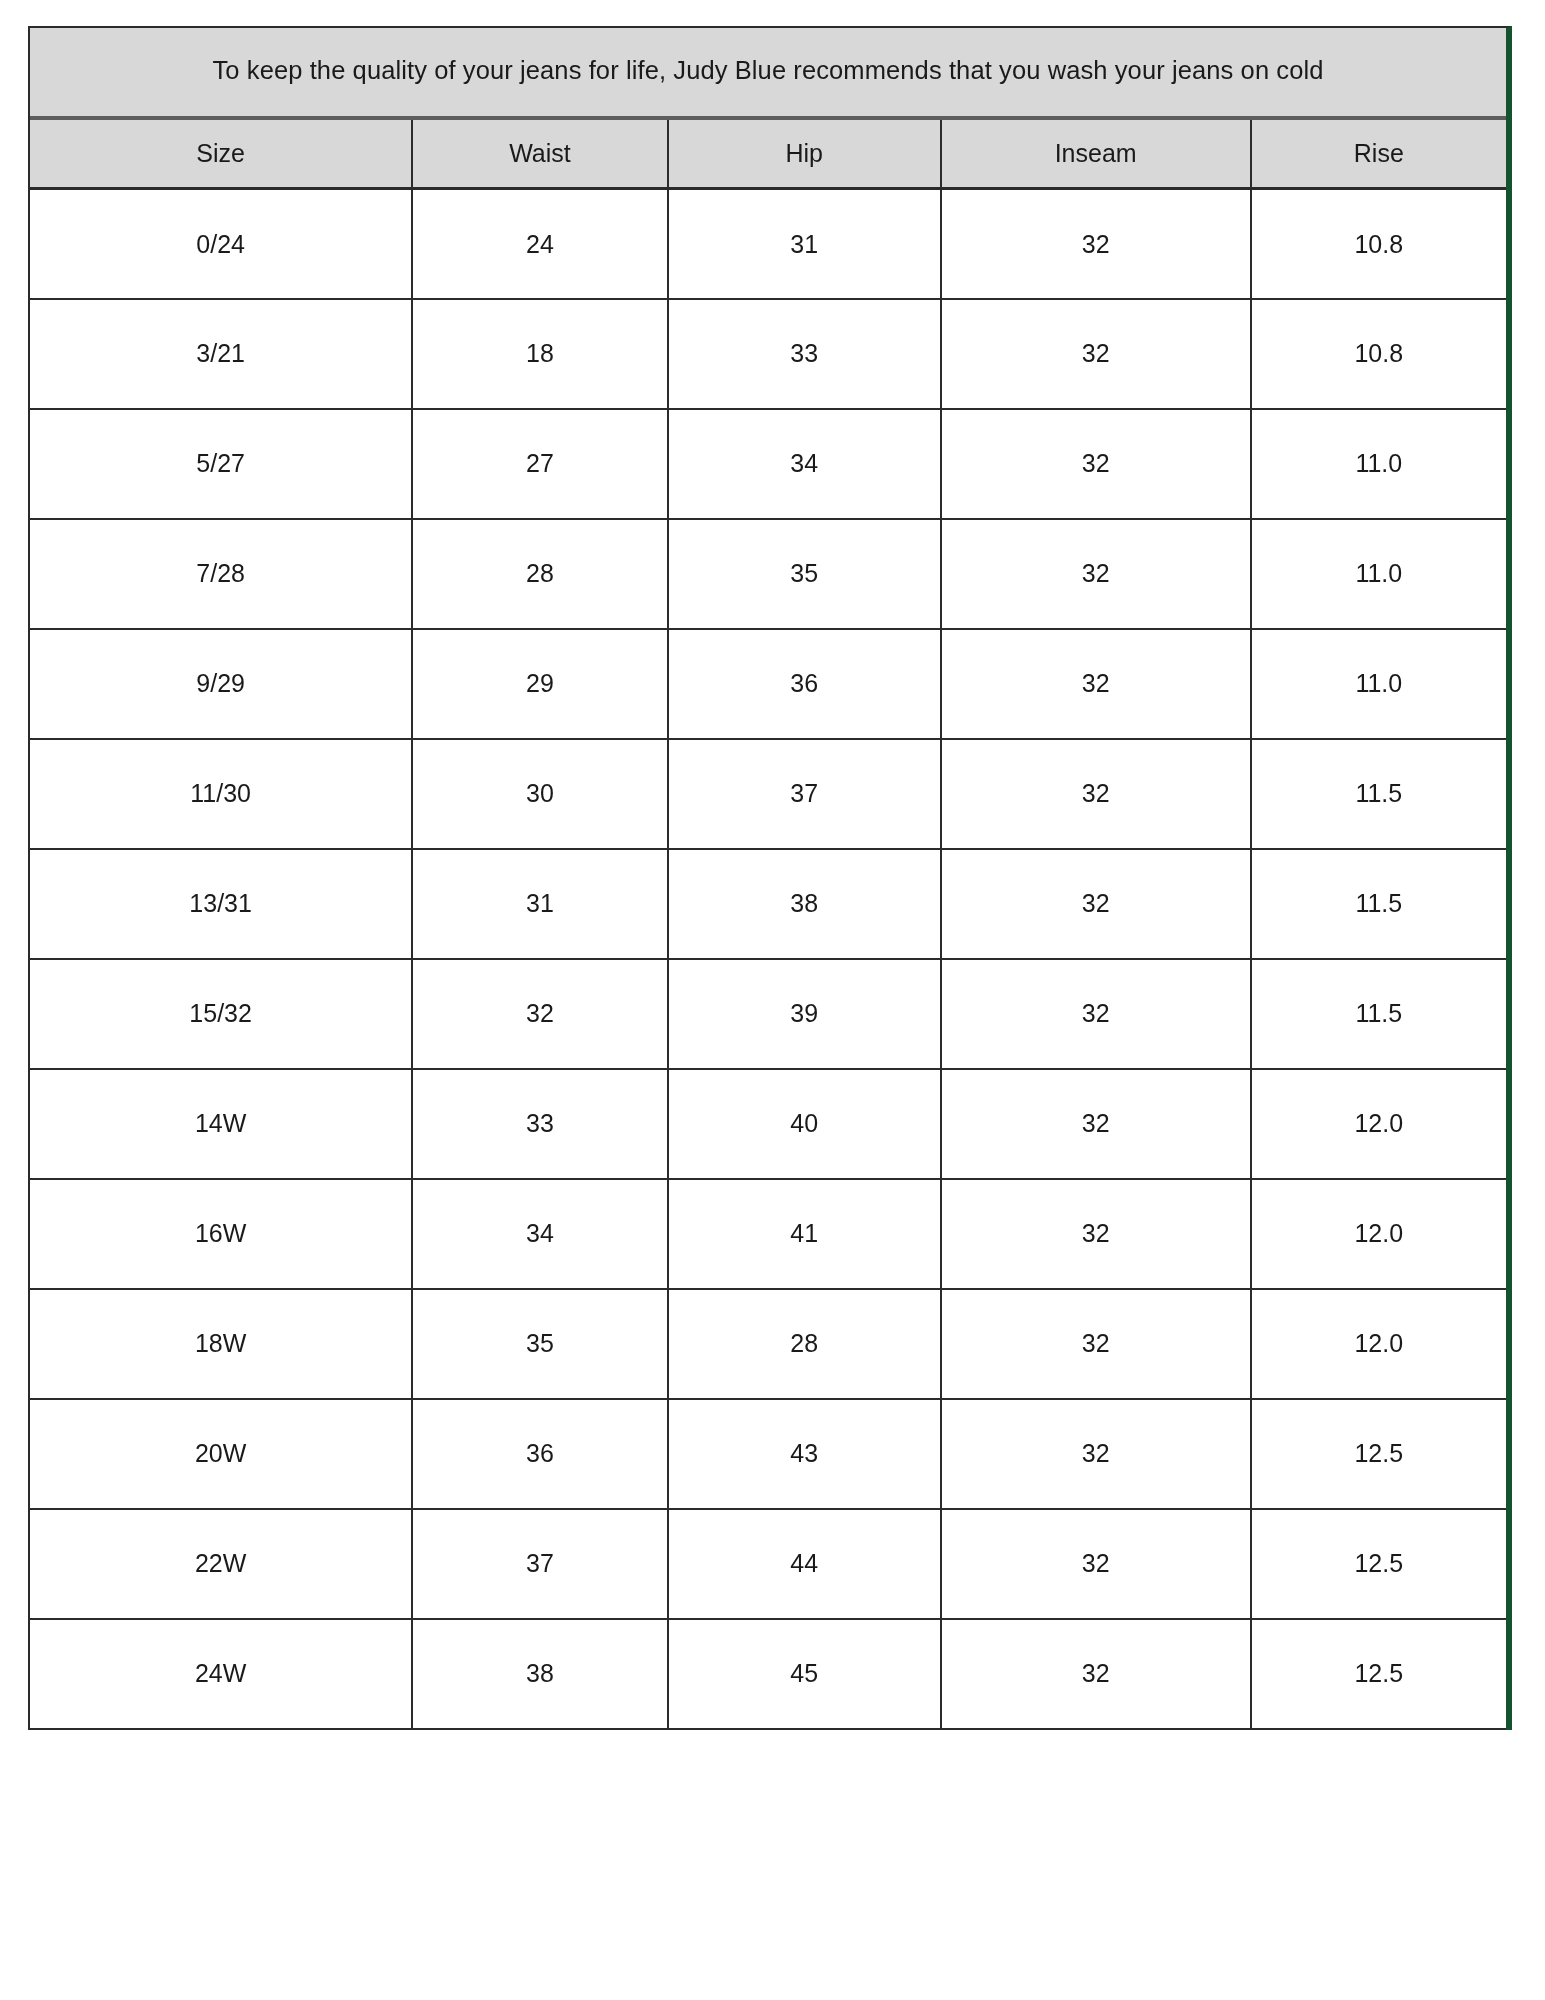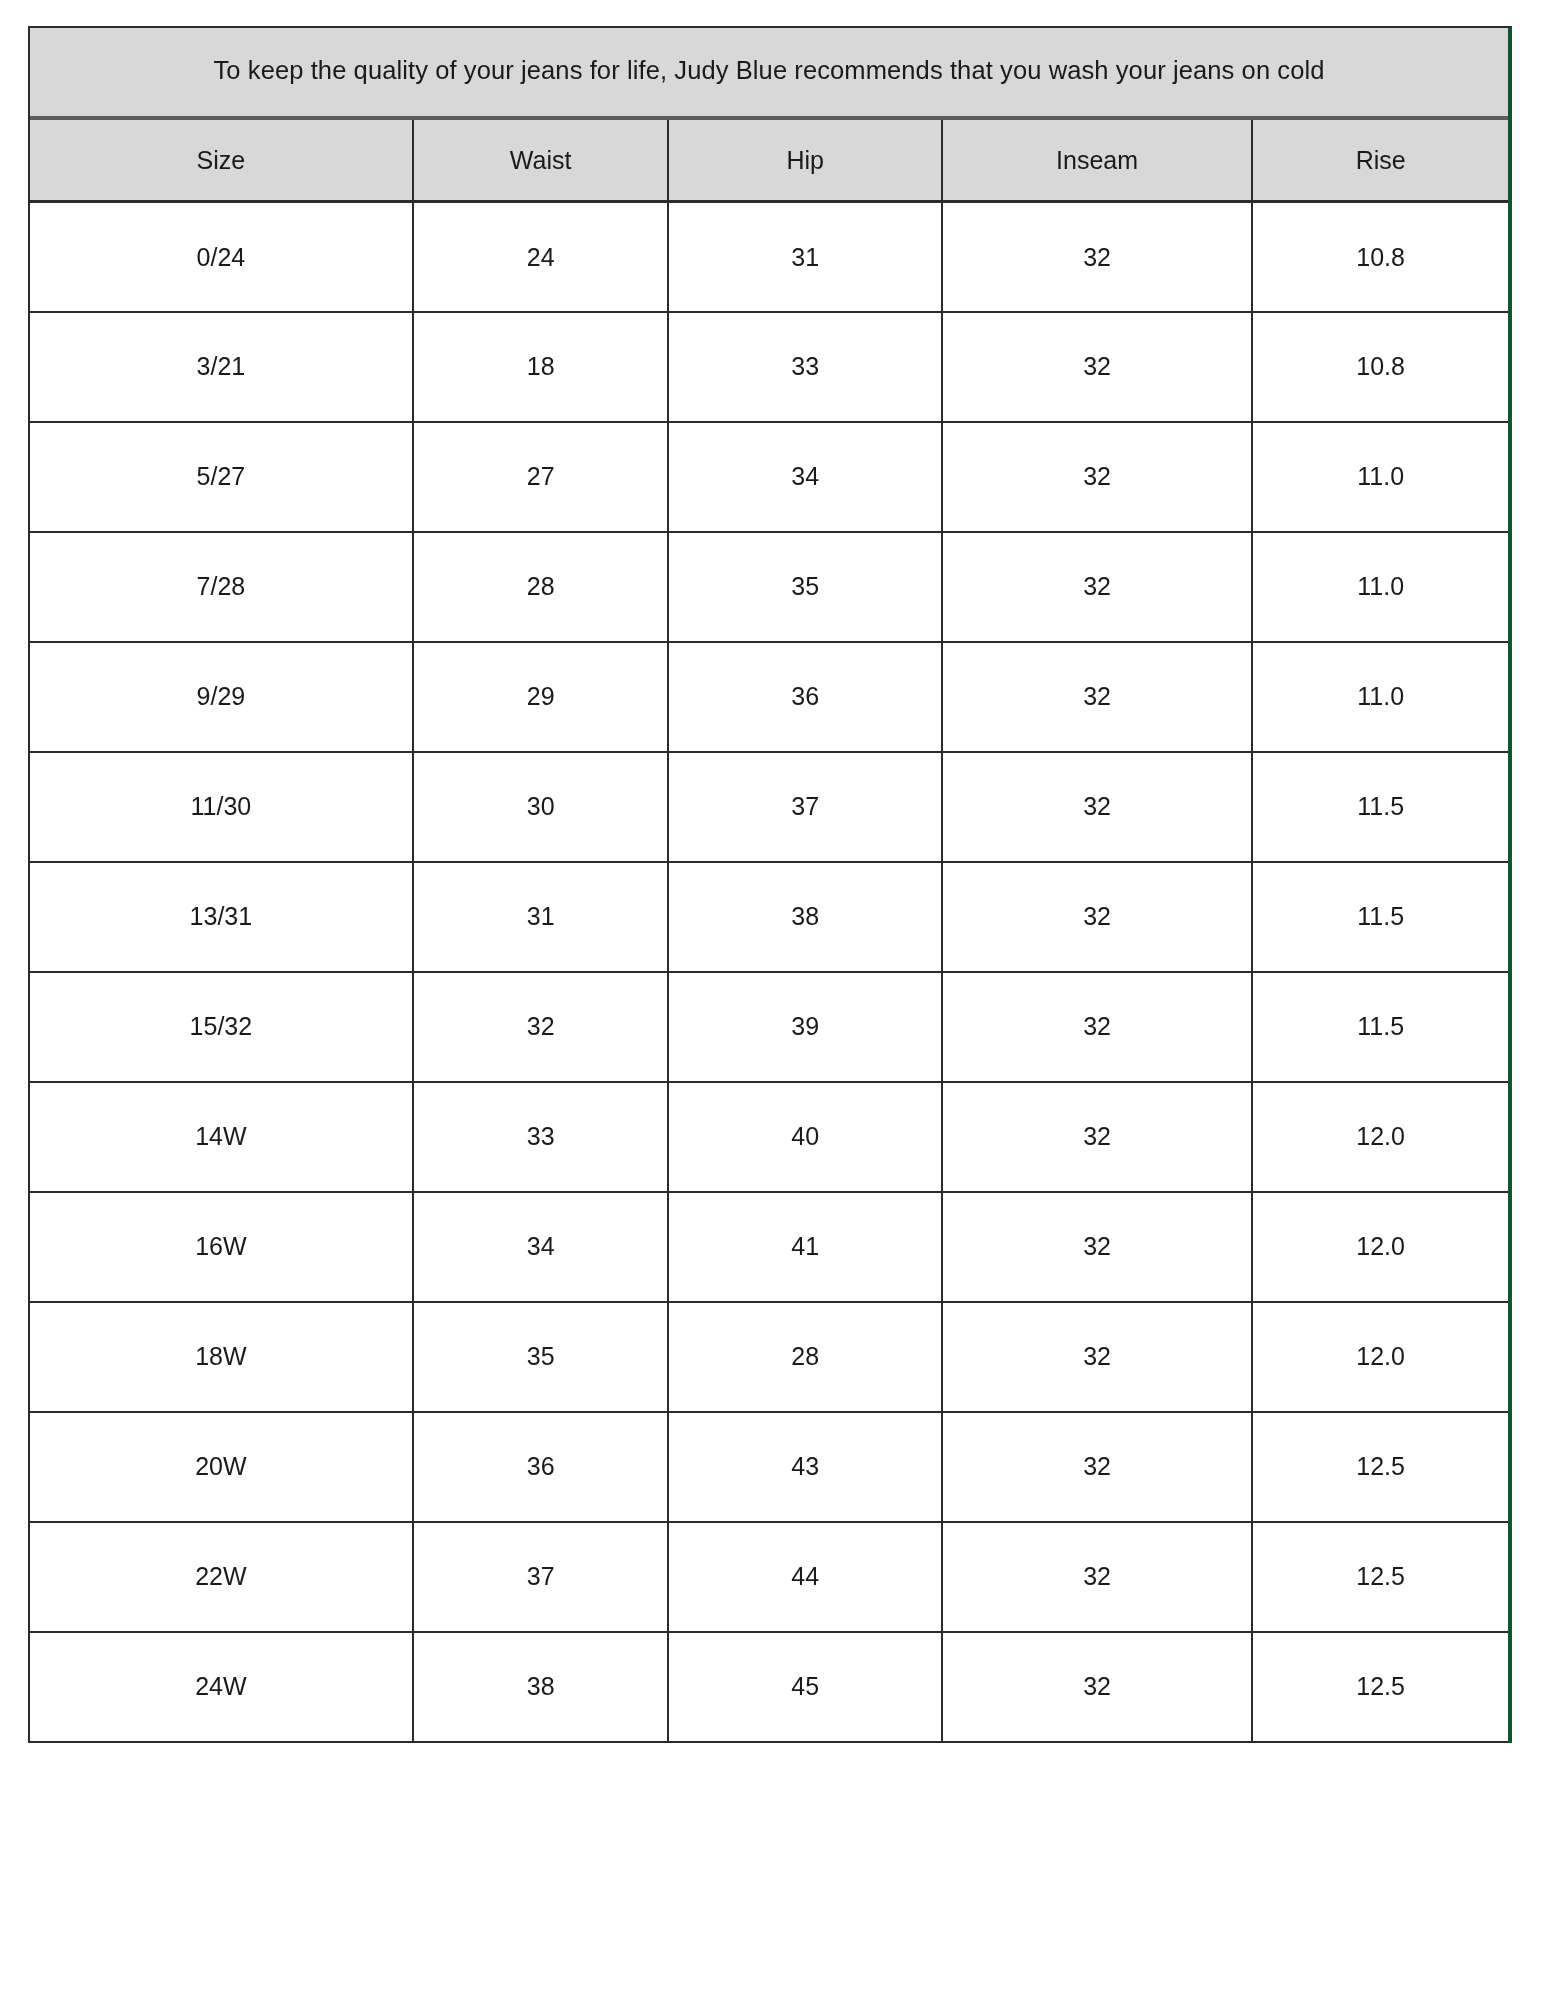--- a/index.html
+++ b/index.html
@@ -16,21 +16,21 @@
     height: 2000px;
     background: #ffffff;
     padding: 26px 28px 0 28px;
     position: relative;
     overflow: hidden;
   }
 
   .chart-wrap {
     width: 1484px;
     border-left: 2px solid #2b2b2b;
-    border-right: 4px solid #14532d;
+    border-right: 6px solid #14532d;
     border-top: 2px solid #2b2b2b;
   }
 
   
   .care-note {
     background: #d8d8d8;
     border-bottom: 4px solid #5d5d5d;
     padding: 26px 40px 28px 40px;
     text-align: center;
   }
@@ -53,21 +53,21 @@
   table.size-table col.c-waist  { width: 17.3%; }
   table.size-table col.c-hip    { width: 18.5%; }
   table.size-table col.c-inseam { width: 21.0%; }
   table.size-table col.c-rise   { width: 17.3%; }
 
   table.size-table th {
     background: #d8d8d8;
     font-weight: normal;
     font-size: 25px;
     color: #1a1a1a;
-    height: 82px;
+    height: 69px;
     text-align: center;
     vertical-align: middle;
     border-right: 2px solid #2b2b2b;
     border-bottom: 3px solid #2b2b2b;
   }
   table.size-table th:last-child { border-right: none; text-align: center; }
 
   table.size-table td {
     background: #ffffff;
     font-size: 25px;

